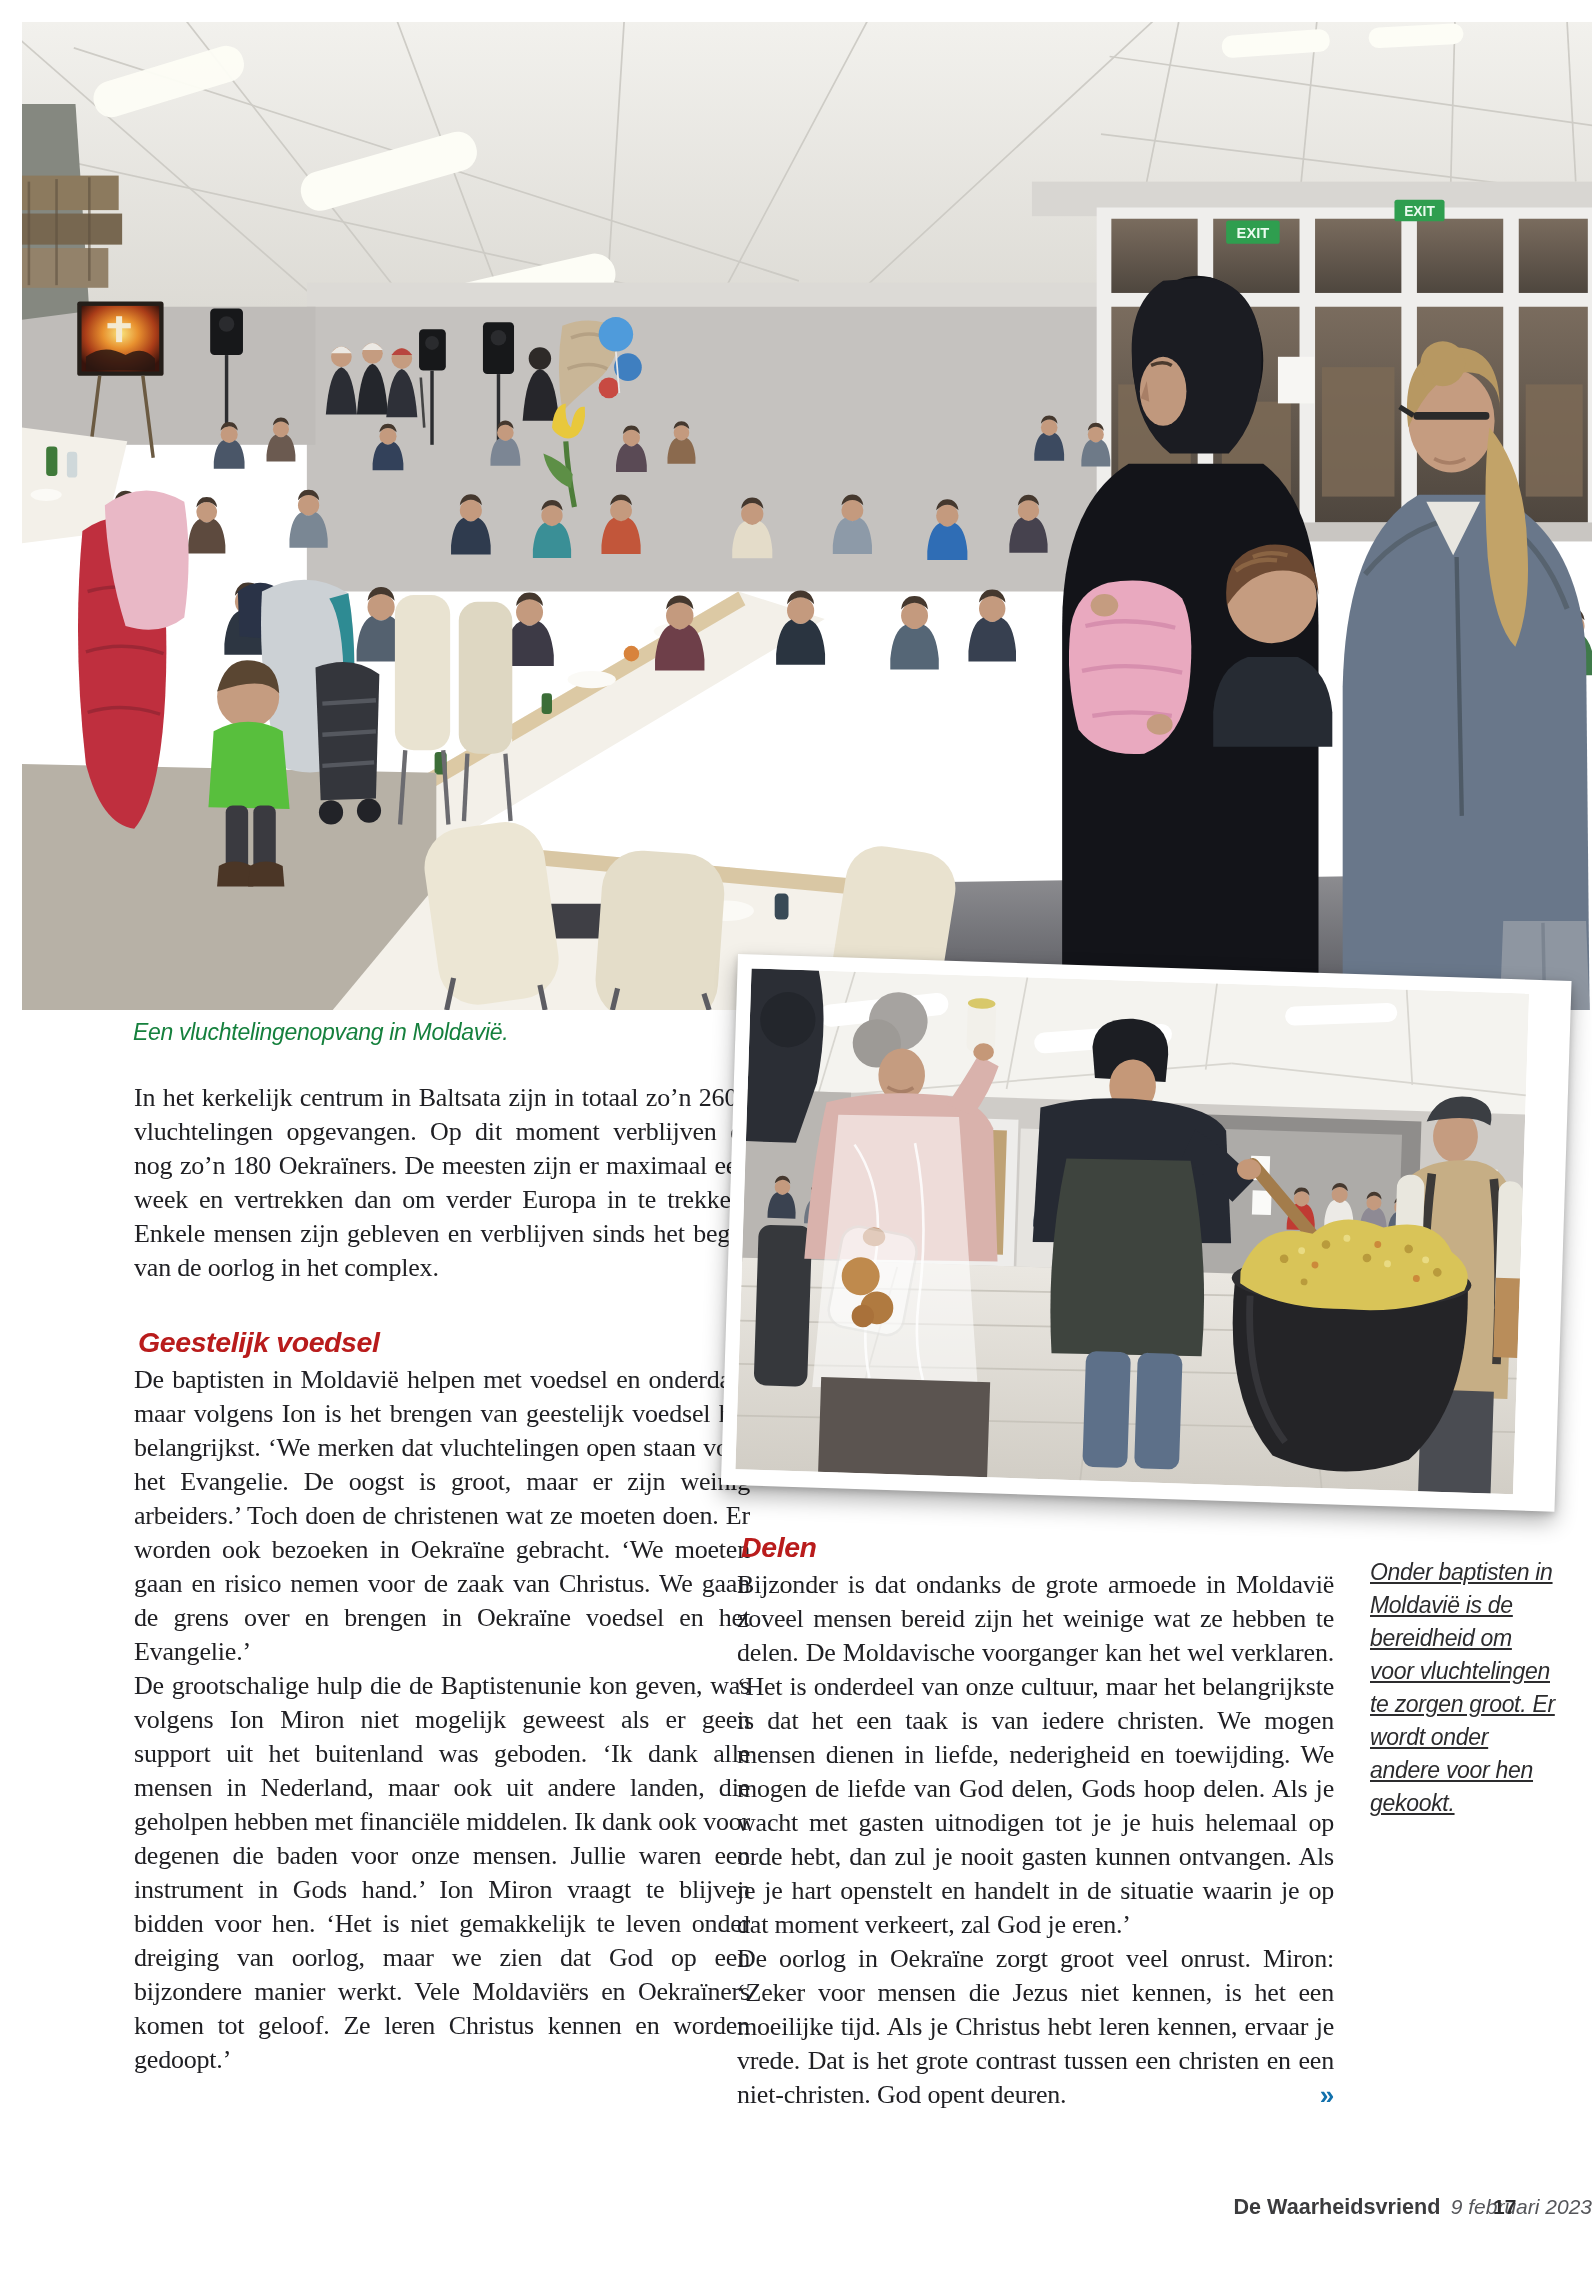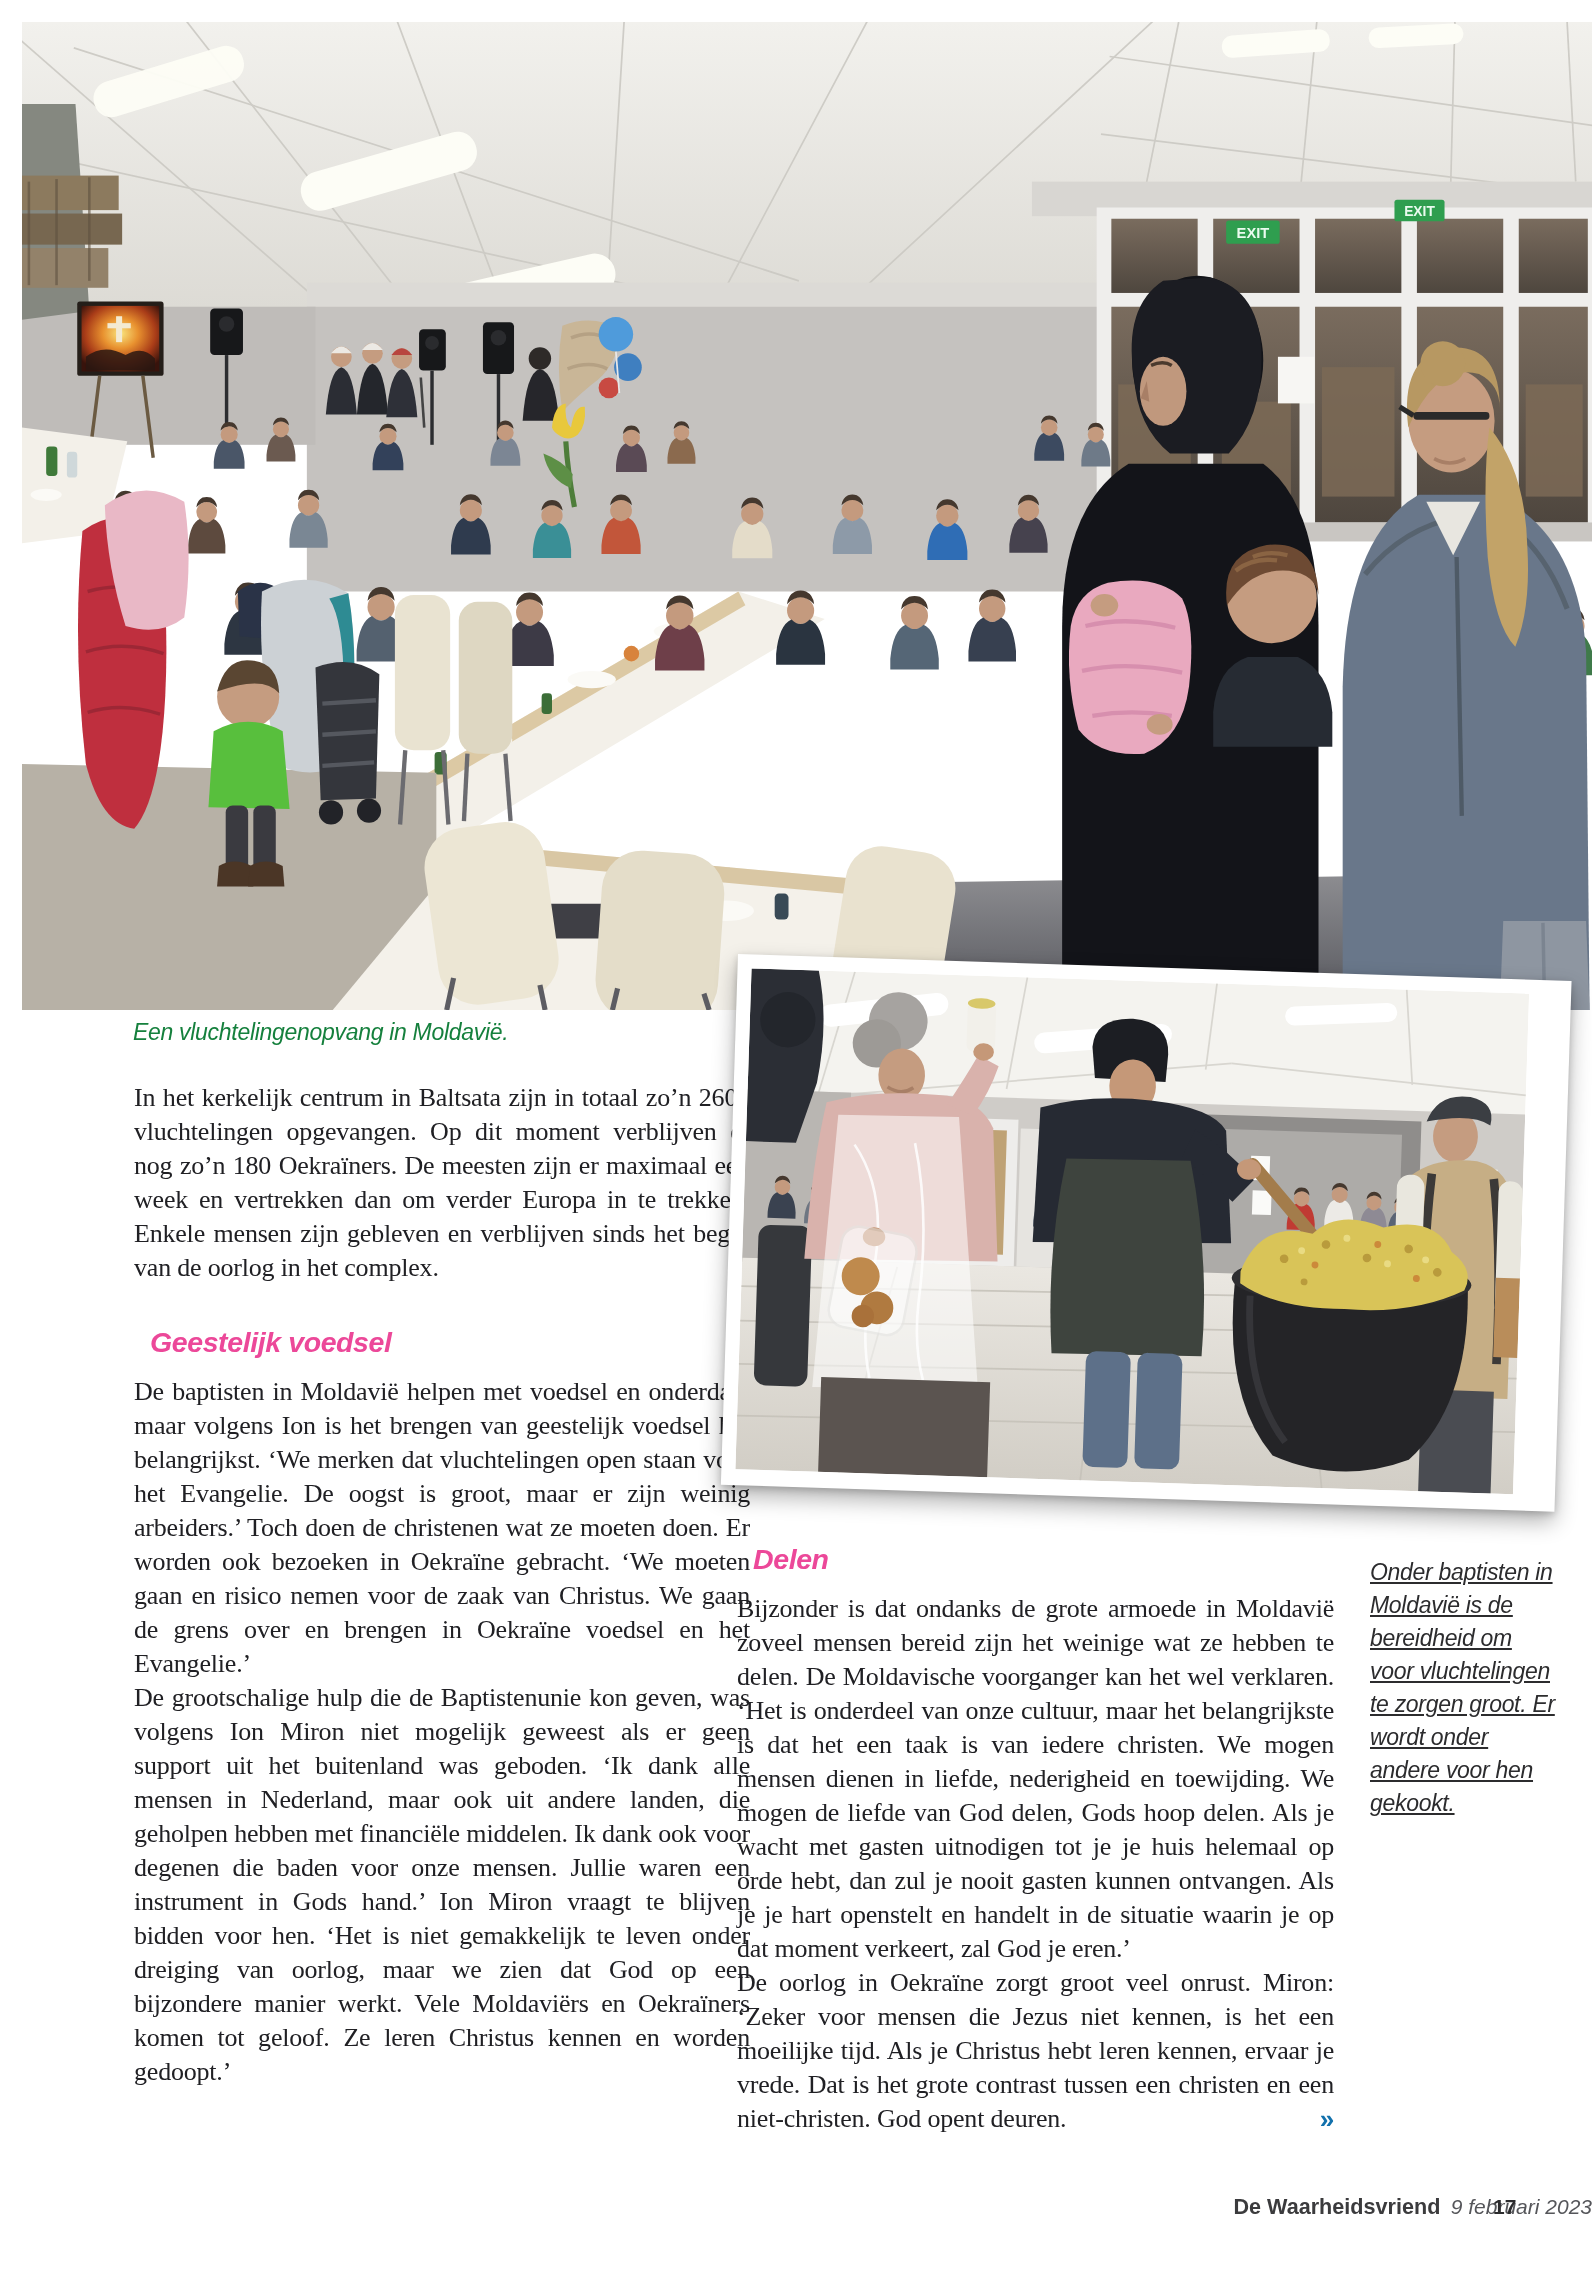--- a/index.html
+++ b/index.html
@@ -10,21 +10,21 @@
         background:#ffffff;box-shadow:0 10.4px 22.4px rgba(0,0,0,.30), 0 2.6px 7px rgba(0,0,0,.18);
         transform:rotate(1.85deg);transform-origin:top left;z-index:5;}
   .inset-frame svg{display:block;width:778px;height:501px;}
   .caption{position:absolute;left:133px;top:1018px;font:italic 23px/1.25 "Liberation Sans", sans-serif;
         color:#15803d;letter-spacing:-0.3px;}
   .col{position:absolute;font-size:26px;line-height:34px;color:#202024;text-align:justify;
         letter-spacing:-0.2px;}
   .col p{margin:0;}
   .left-col{left:134px;top:1081px;width:616px;}
   .right-col{left:737px;top:1526px;width:597px;}
-  h3.sub{font:italic bold 28.5px/34px "Liberation Sans", sans-serif;color:#ec4899;margin:16px;
+  h3.sub{font:italic bold 28.5px/34px "Liberation Sans", sans-serif;color:#b91c1c;margin:4px;
         letter-spacing:-0.4px;}
   .left-col h3.sub{margin-top:40px;}
   .cont-mark{float:right;color:#1271ac;font-family:"Liberation Sans", sans-serif;font-weight:bold;
         font-size:26px;line-height:34px;}
   .side-caption{position:absolute;left:1370px;top:1556px;width:191px;
         font:italic 23px/33px "Liberation Sans", sans-serif;color:#2c2c2e;letter-spacing:-0.3px;text-decoration:underline;}
   .footer{position:absolute;left:0;right:0;top:2194px;text-align:right;
         font-family:"Liberation Sans", sans-serif;color:#3b3b3d;}
   .footer .mag{font-weight:bold;font-size:21.6px;}
   .footer .date{font-style:italic;font-size:21px;color:#55565a;margin-left:10.4px;}

